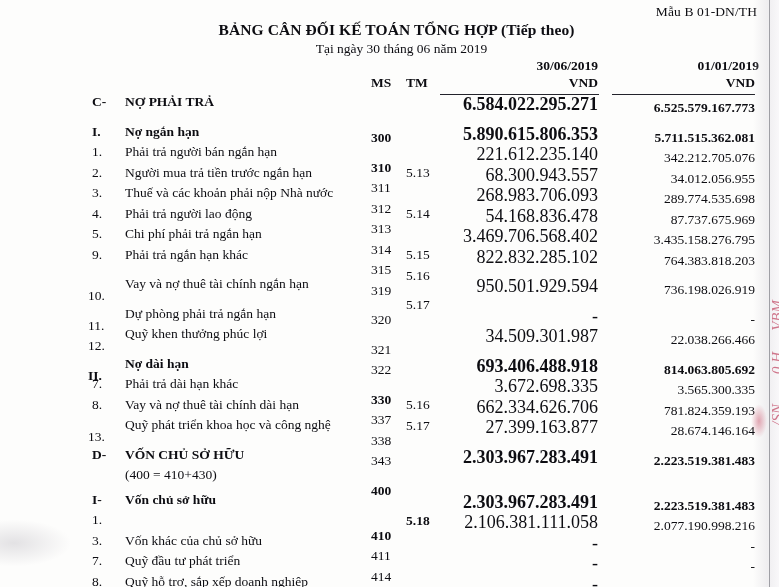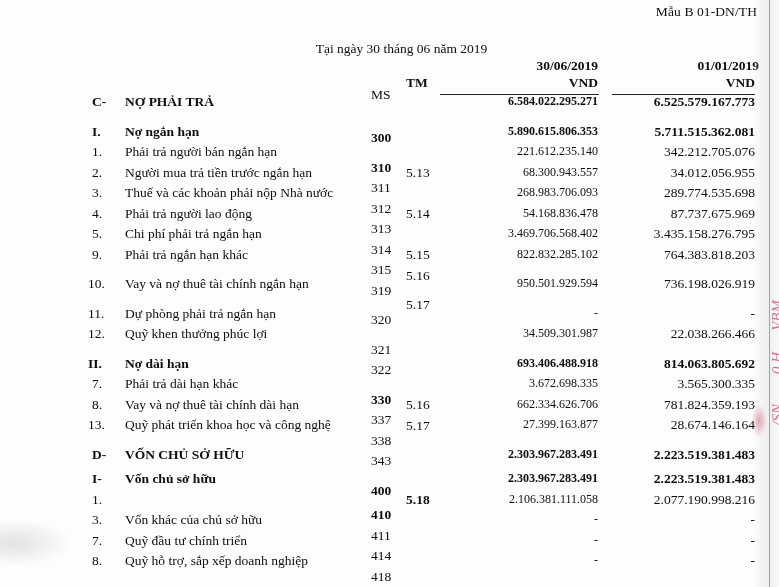--- a/index.html
+++ b/index.html
@@ -64,24 +64,24 @@
     font-weight: bold;
     text-align: right;
     white-space: nowrap;
   }
   #date-a { top: 0px;  right: 181px; margin-left: 8px; }
   #vnd-a  { top: 17px; right: 181px; }
   #date-b { top: 0px;  right: 20px;  }
   #vnd-b  { top: 17px; right: 24px;  }
   #ms-head {
     position: absolute;
-    top: 29px;
+    top: 17px;
     left: 371px;
     font-size: 13.5px;
-    font-weight: normal;
+    font-weight: bold;
   }
   #tm-head {
     position: absolute;
     top: 17px;
     left: 406px;
     font-size: 13.5px;
     font-weight: bold;
   }
   .rule {
     position: absolute;
@@ -107,21 +107,21 @@
   .row.gap-small  { margin-top: 4px; }
 
   .idx {
     position: absolute;
     left: 92px;
     width: 30px;
     text-align: left;
     font-size: 13.5px;
     white-space: nowrap;
   }
-  .idx.wide { left: 88px; width: 34px; }
+  .idx.wide { left: 88px; width: 34px; margin-top: 12px; }
   .label {
     position: absolute;
     left: 125px;
     font-size: 13.5px;
     white-space: nowrap;
   }
   .ms {
     position: absolute;
     left: 371px;
     font-size: 13.5px;
@@ -131,30 +131,31 @@
   .tm {
     position: absolute;
     left: 406px;
     font-size: 13.5px;
     white-space: nowrap;
     margin-top: 21px;
   }
   .val-a {
     position: absolute;
     right: 181px;
-    font-size: 12px;
+    font-size: 18px;
     text-align: right;
     white-space: nowrap;
   }
   .val-b {
     position: absolute;
     right: 24px;
     font-size: 13.5px;
     text-align: right;
     white-space: nowrap;
+    margin-top: 6px;
   }
   .b .idx, .b .label, .b .ms, .b .tm, .b .val-a, .b .val-b { font-weight: bold; }
   .caps .label { font-weight: bold; text-align: center; }
 
   
   #edge-shadow {
     position: absolute;
     top: 0; right: 0;
     width: 26px; height: 587px;
     background: linear-gradient(to right, rgba(255,255,255,0) 0%, rgba(225,223,228,.5) 55%, rgba(248,247,249,.9) 100%);
@@ -197,20 +198,21 @@
     background: radial-gradient(ellipse at 20% 50%, rgba(205,203,208,.55), rgba(255,255,255,0) 72%);
     pointer-events: none;
   }
 </style>
 </head>
 <body>
 
 <div id="page">
 
   <div id="form-code">Mẫu B 01-DN/TH</div>
+  <div id="doc-title">BẢNG CÂN ĐỐI KẾ TOÁN TỔNG HỢP (Tiếp theo)</div>
   <div id="doc-subtitle">Tại ngày 30 tháng 06 năm 2019</div>
 
   <div id="col-head">
     <div id="ms-head" class="dhead">MS</div>
     <div id="tm-head" class="dhead">TM</div>
     <div id="date-a" class="dhead">30/06/2019</div>
     <div id="vnd-a" class="dhead">VND</div>
     <div id="date-b" class="dhead">01/01/2019</div>
     <div id="vnd-b" class="dhead">VND</div>
     <div id="rule-a" class="rule"></div>
@@ -339,20 +341,28 @@
         <div class="val-b">28.674.146.164</div>
       </div>
       <div class="row gap-before b caps">
         <div class="idx">D-</div>
         <div class="label">VỐN CHỦ SỞ HỮU</div>
         <div class="ms">400</div>
         <div class="tm"></div>
         <div class="val-a">2.303.967.283.491</div>
         <div class="val-b">2.223.519.381.483</div>
       </div>
+      <div class="row">
+        <div class="idx"></div>
+        <div class="label">(400 = 410+430)</div>
+        <div class="ms"></div>
+        <div class="tm"></div>
+        <div class="val-a"></div>
+        <div class="val-b"></div>
+      </div>
       <div class="row gap-small b">
         <div class="idx">I-</div>
         <div class="label">Vốn chủ sở hữu</div>
         <div class="ms">410</div>
         <div class="tm">5.18</div>
         <div class="val-a">2.303.967.283.491</div>
         <div class="val-b">2.223.519.381.483</div>
       </div>
       <div class="row">
         <div class="idx">1.</div>
@@ -364,21 +374,21 @@
       <div class="row">
         <div class="idx">3.</div>
         <div class="label">Vốn khác của chủ sở hữu</div>
         <div class="ms">414</div>
         <div class="tm"></div>
         <div class="val-a">-</div>
         <div class="val-b">-</div>
       </div>
       <div class="row">
         <div class="idx">7.</div>
-        <div class="label">Quỹ đầu tư chính triển</div>
+        <div class="label">Quỹ đầu tư phát triển</div>
         <div class="ms">418</div>
         <div class="tm"></div>
         <div class="val-a">-</div>
         <div class="val-b">-</div>
       </div>
       <div class="row">
         <div class="idx">8.</div>
         <div class="label">Quỹ hỗ trợ, sắp xếp doanh nghiệp</div>
         <div class="ms">419</div>
         <div class="tm"></div>

